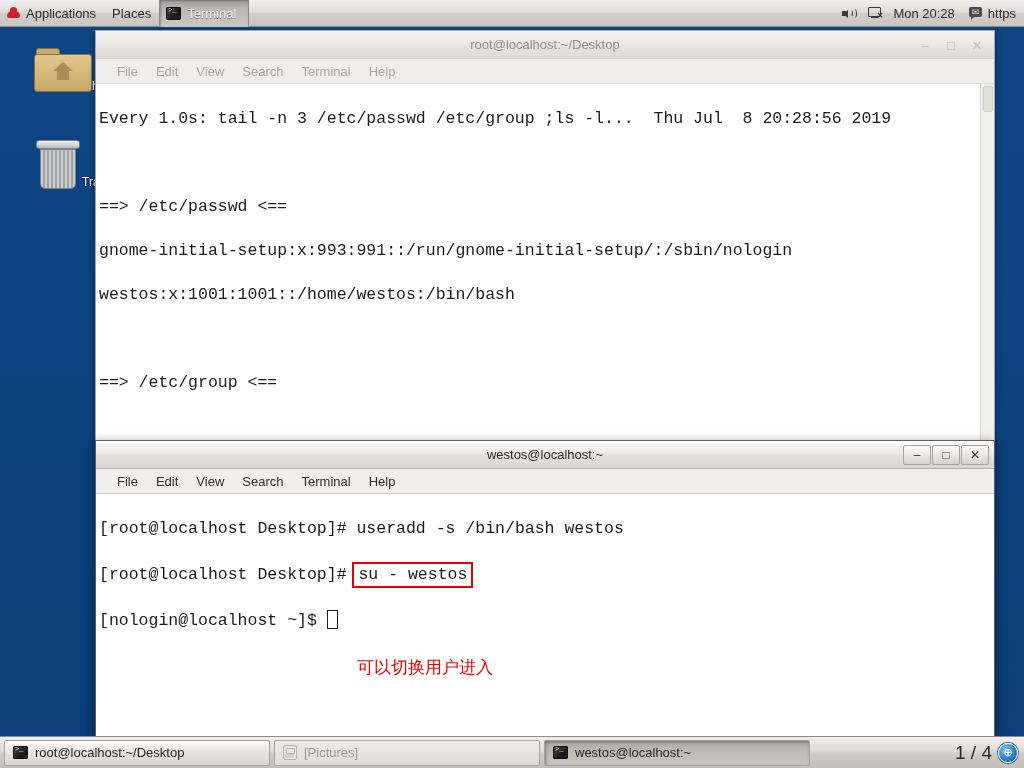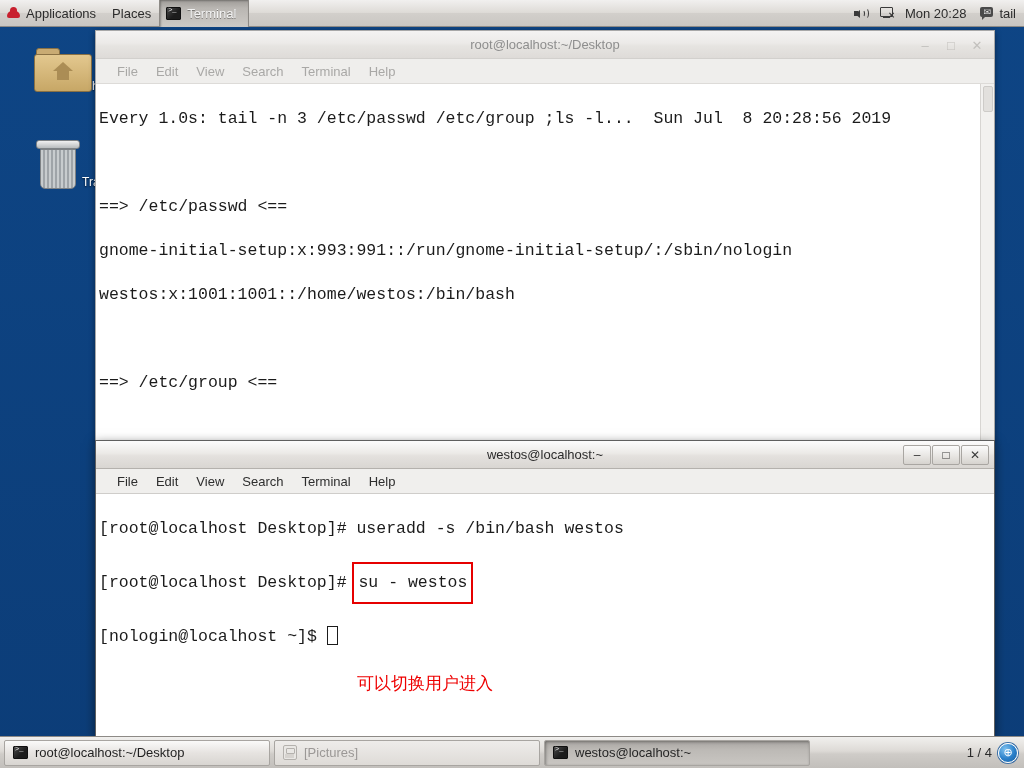--- a/index.html
+++ b/index.html
@@ -168,21 +168,21 @@
     width:28px; height:20px; display:flex; align-items:center; justify-content:center;
     font-size:12px; color:#3a3a3a;
     background:linear-gradient(180deg,#fbfbfb 0%,#e8e6e3 55%,#d6d3cf 100%);
     border:1px solid #a9a6a2; border-radius:2px;
   }
   #win-fg .termbody { height:calc(296px - 28px - 25px); }
 
   .red-box {
     display:inline-block;
     border:2px solid #e60000;
-    padding:8px 4px;
+    padding:0 4px;
     margin-left:-4px;
   }
   .annot {
     color:#ee0000;
     font-family:"DejaVu Sans","Liberation Sans",sans-serif;
     font-size:17px;
     padding-left:258px;
     line-height:26px;
   }
   .cursor-block {
@@ -212,21 +212,21 @@
     box-shadow: inset 1px 1px 3px rgba(0,0,0,.35);
     color:#262626;
   }
   .pic-icon { width:14px; height:15px; border:1.5px solid #b4b1ad; border-radius:2px; position:relative;
               background:#e9e7e4; flex:0 0 auto;}
   .pic-icon::before{ content:""; position:absolute; left:2px; top:2px; width:7px; height:4px;
      border:1px solid #b4b1ad; border-radius:1px;}
   .pic-icon::after{ content:""; position:absolute; left:1px; top:8px; width:9px; height:4px;
      background:#d6d3cf;}
   #taskbar-right { margin-left:auto; display:flex; align-items:center; gap:6px; padding-right:2px;}
-  .workspace-ind { font-size:13px; color:#2a2a2a; }
+  .workspace-ind { font-size:19px; color:#2a2a2a; }
   .ws-circle { width:20px; height:20px; border-radius:50%;
     background:radial-gradient(circle at 35% 30%, #7fc2ef 0%, #2a7fc9 55%, #1b5e9e 100%);
     border:1px solid #ffffff; box-shadow:0 0 0 1px #3a6ea5;
     color:#ffffff; font-size:11px; display:flex; align-items:center; justify-content:center;}
   .watermark {
     position:absolute; right:38px; bottom:6px;
     color:rgba(255,255,255,.72); font-size:14px;
     font-family:"Liberation Sans",sans-serif;
     pointer-events:none; white-space:nowrap;
   }
@@ -257,21 +257,21 @@
           <span class="w2"></span>
       </span>
       <span class="net-icon">
         <span class="net-x">✕</span>
       </span>
       <span>Mon 20:28</span>
       <span class="panel-item" style="padding:0 2px 0 4px; gap:5px;">
         <span class="user-icon">
             <span class="glyph">✉</span>
           </span>
-        <span>tail</span>
+        <span>https</span>
       </span>
     </div>
   </div>
 
   <div class="desk-icon" id="icon-home">
     <span class="folder-glyph">
       <span class="tab"></span>
         <span class="body"></span>
         <span class="house"></span>
     </span>
@@ -299,21 +299,21 @@
     <div class="menubar">
       <span>File</span>
       <span>Edit</span>
       <span>View</span>
       <span>Search</span>
       <span>Terminal</span>
       <span>Help</span>
     </div>
     <div class="termwrap">
       <div class="termbody">
-<div>Every 1.0s: tail -n 3 /etc/passwd /etc/group ;ls -l...  Sun Jul  8 20:28:56 2019</div>
+<div>Every 1.0s: tail -n 3 /etc/passwd /etc/group ;ls -l...  Thu Jul  8 20:28:56 2019</div>
 <div>&nbsp;</div>
 <div>==&gt; /etc/passwd &lt;==</div>
 <div>gnome-initial-setup:x:993:991::/run/gnome-initial-setup/:/sbin/nologin</div>
 <div>westos:x:1001:1001::/home/westos:/bin/bash</div>
 <div>&nbsp;</div>
 <div>==&gt; /etc/group &lt;==</div>
 
 
 
 

